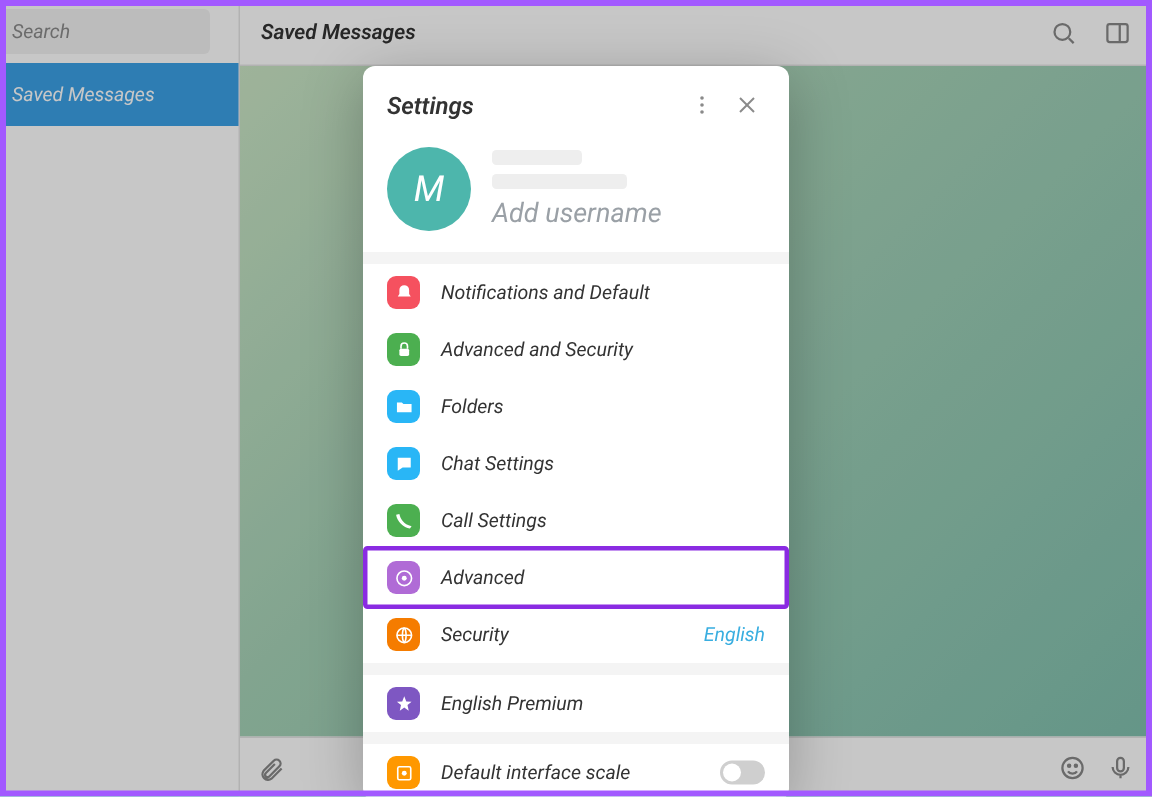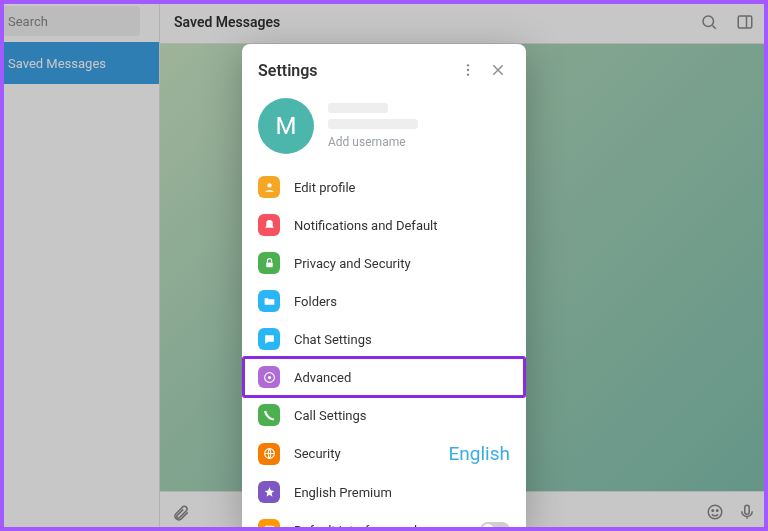--- a/index.html
+++ b/index.html
@@ -13,20 +13,21 @@
   .frame-border {
     position: absolute; inset: 0;
     border: 4px solid #a259ff;
     pointer-events: none;
     z-index: 1000;
   }
   .app {
     position: absolute; inset: 0;
     display: flex;
     background: #5eead4;
+    font-style: italic;
   }
   .sidebar {
     width: 160px;
     background: #fff;
     border-right: 1px solid #e5e5e5;
     display: flex;
     flex-direction: column;
   }
   .search-box {
     margin: 6px 0 6px 0;
@@ -112,41 +113,41 @@
   .avatar {
     width: 56px; height:56px; border-radius:50%;
     background:#4db6ac;
     color:#fff;
     display:flex; align-items:center; justify-content:center;
     font-size: 24px;
     margin-right: 14px;
   }
   .profile-info { flex:1; }
   .redact { height:10px; background:#eee; border-radius:3px; margin-bottom:6px; }
-  .profile-sub { color:#9aa0a6; font-size:12px; margin-top:2px;}
+  .profile-sub { color:#9aa0a6; font-size:18px; margin-top:2px;}
   .sep { height:8px; background:#f4f4f4; }
   .menu-item {
     display:flex;
     align-items:center;
     padding: 8px 16px;
     font-size: 13px;
     color:#333;
     cursor:pointer;
     position: relative;
   }
   .menu-item .mi-icon {
     width:22px; height:22px;
     border-radius:6px;
     margin-right: 14px;
     display:flex;align-items:center;justify-content:center;
     color:#fff;
     flex-shrink: 0;
   }
   .menu-item .mi-label { flex:1; }
-  .menu-item .mi-value { color:#39aee0; font-size:19px;}
+  .menu-item .mi-value { color:#39aee0; font-size:13px;}
   .highlight-box {
     position:absolute;
     inset: -2px 0px;
     border: 3px solid #8a2be2;
     border-radius: 3px;
     pointer-events:none;
   }
   .toggle {
     width: 30px; height:16px; border-radius:10px;
     background:#cfcfcf;
@@ -256,85 +257,76 @@
         <div class="avatar">M</div>
         <div class="profile-info">
           <div class="redact" style="width:60px"></div>
           <div class="redact" style="width:90px"></div>
           <div class="profile-sub">Add username</div>
         </div>
       </div>
 
       <div class="sep"></div>
 
-      <div class="menu-item">
-        <div class="mi-icon" style="background:#f5a623">
-          <svg width="13" height="13" viewBox="0 0 24 24" fill="#fff">
-              <circle cx="12" cy="8" r="4"></circle>
-              <path d="M4 20c0-4 16-4 16 0"></path>
-            </svg>
-        </div>
-        <span class="mi-label">Edit profile</span>
-      </div>
 
       <div class="menu-item">
         <div class="mi-icon" style="background:#f5515f">
           <svg width="13" height="13" viewBox="0 0 24 24" fill="#fff">
               <path d="M12 2a6 6 0 016 6v5l2 3H4l2-3V8a6 6 0 016-6z"></path>
             </svg>
         </div>
         <span class="mi-label">Notifications and Default</span>
       </div>
 
       <div class="menu-item">
         <div class="mi-icon" style="background:#4caf50">
           <svg width="13" height="13" viewBox="0 0 24 24" fill="#fff">
               <rect x="6" y="10" width="12" height="9" rx="2"></rect>
               <path d="M8 10V7a4 4 0 018 0v3" fill="none" stroke="#fff" stroke-width="2"></path>
             </svg>
         </div>
-        <span class="mi-label">Privacy and Security</span>
+        <span class="mi-label">Advanced and Security</span>
       </div>
 
       <div class="menu-item">
         <div class="mi-icon" style="background:#29b6f6">
           <svg width="13" height="13" viewBox="0 0 24 24" fill="#fff">
               <path d="M3 6h6l2 2h10v10H3z"></path>
             </svg>
         </div>
         <span class="mi-label">Folders</span>
       </div>
 
       <div class="menu-item">
         <div class="mi-icon" style="background:#29b6f6">
           <svg width="13" height="13" viewBox="0 0 24 24" fill="#fff">
               <path d="M4 4h16v12H10l-6 4z"></path>
             </svg>
         </div>
         <span class="mi-label">Chat Settings</span>
+      </div>
+
+      <div class="menu-item">
+        <div class="mi-icon" style="background:#4caf50">
+          <svg width="13" height="13" viewBox="0 0 24 24" fill="#fff">
+              <path d="M6 3c1 5 5 13 15 15l-2 3c-8-1-16-9-17-17z"></path>
+            </svg>
+        </div>
+        <span class="mi-label">Call Settings</span>
       </div>
 
       <div class="menu-item">
         <div class="highlight-box"></div>
         <div class="mi-icon" style="background:#b06bd6">
           <svg width="13" height="13" viewBox="0 0 24 24" fill="#fff">
               <circle cx="12" cy="12" r="9" fill="none" stroke="#fff" stroke-width="2"></circle>
               <circle cx="12" cy="12" r="3"></circle>
             </svg>
         </div>
         <span class="mi-label">Advanced</span>
-      </div>
-
-      <div class="menu-item">
-        <div class="mi-icon" style="background:#4caf50">
-          <svg width="13" height="13" viewBox="0 0 24 24" fill="#fff">
-              <path d="M6 3c1 5 5 13 15 15l-2 3c-8-1-16-9-17-17z"></path>
-            </svg>
-        </div>
-        <span class="mi-label">Call Settings</span>
       </div>
 
       <div class="menu-item">
         <div class="mi-icon" style="background:#f57c00">
           <svg width="13" height="13" viewBox="0 0 24 24" fill="none" stroke="#fff" stroke-width="2">
               <circle cx="12" cy="12" r="9"></circle>
               <path d="M3 12h18M12 3c3 3 3 15 0 18M12 3c-3 3-3 15 0 18"></path>
             </svg>
         </div>
         <span class="mi-label">Security</span>

